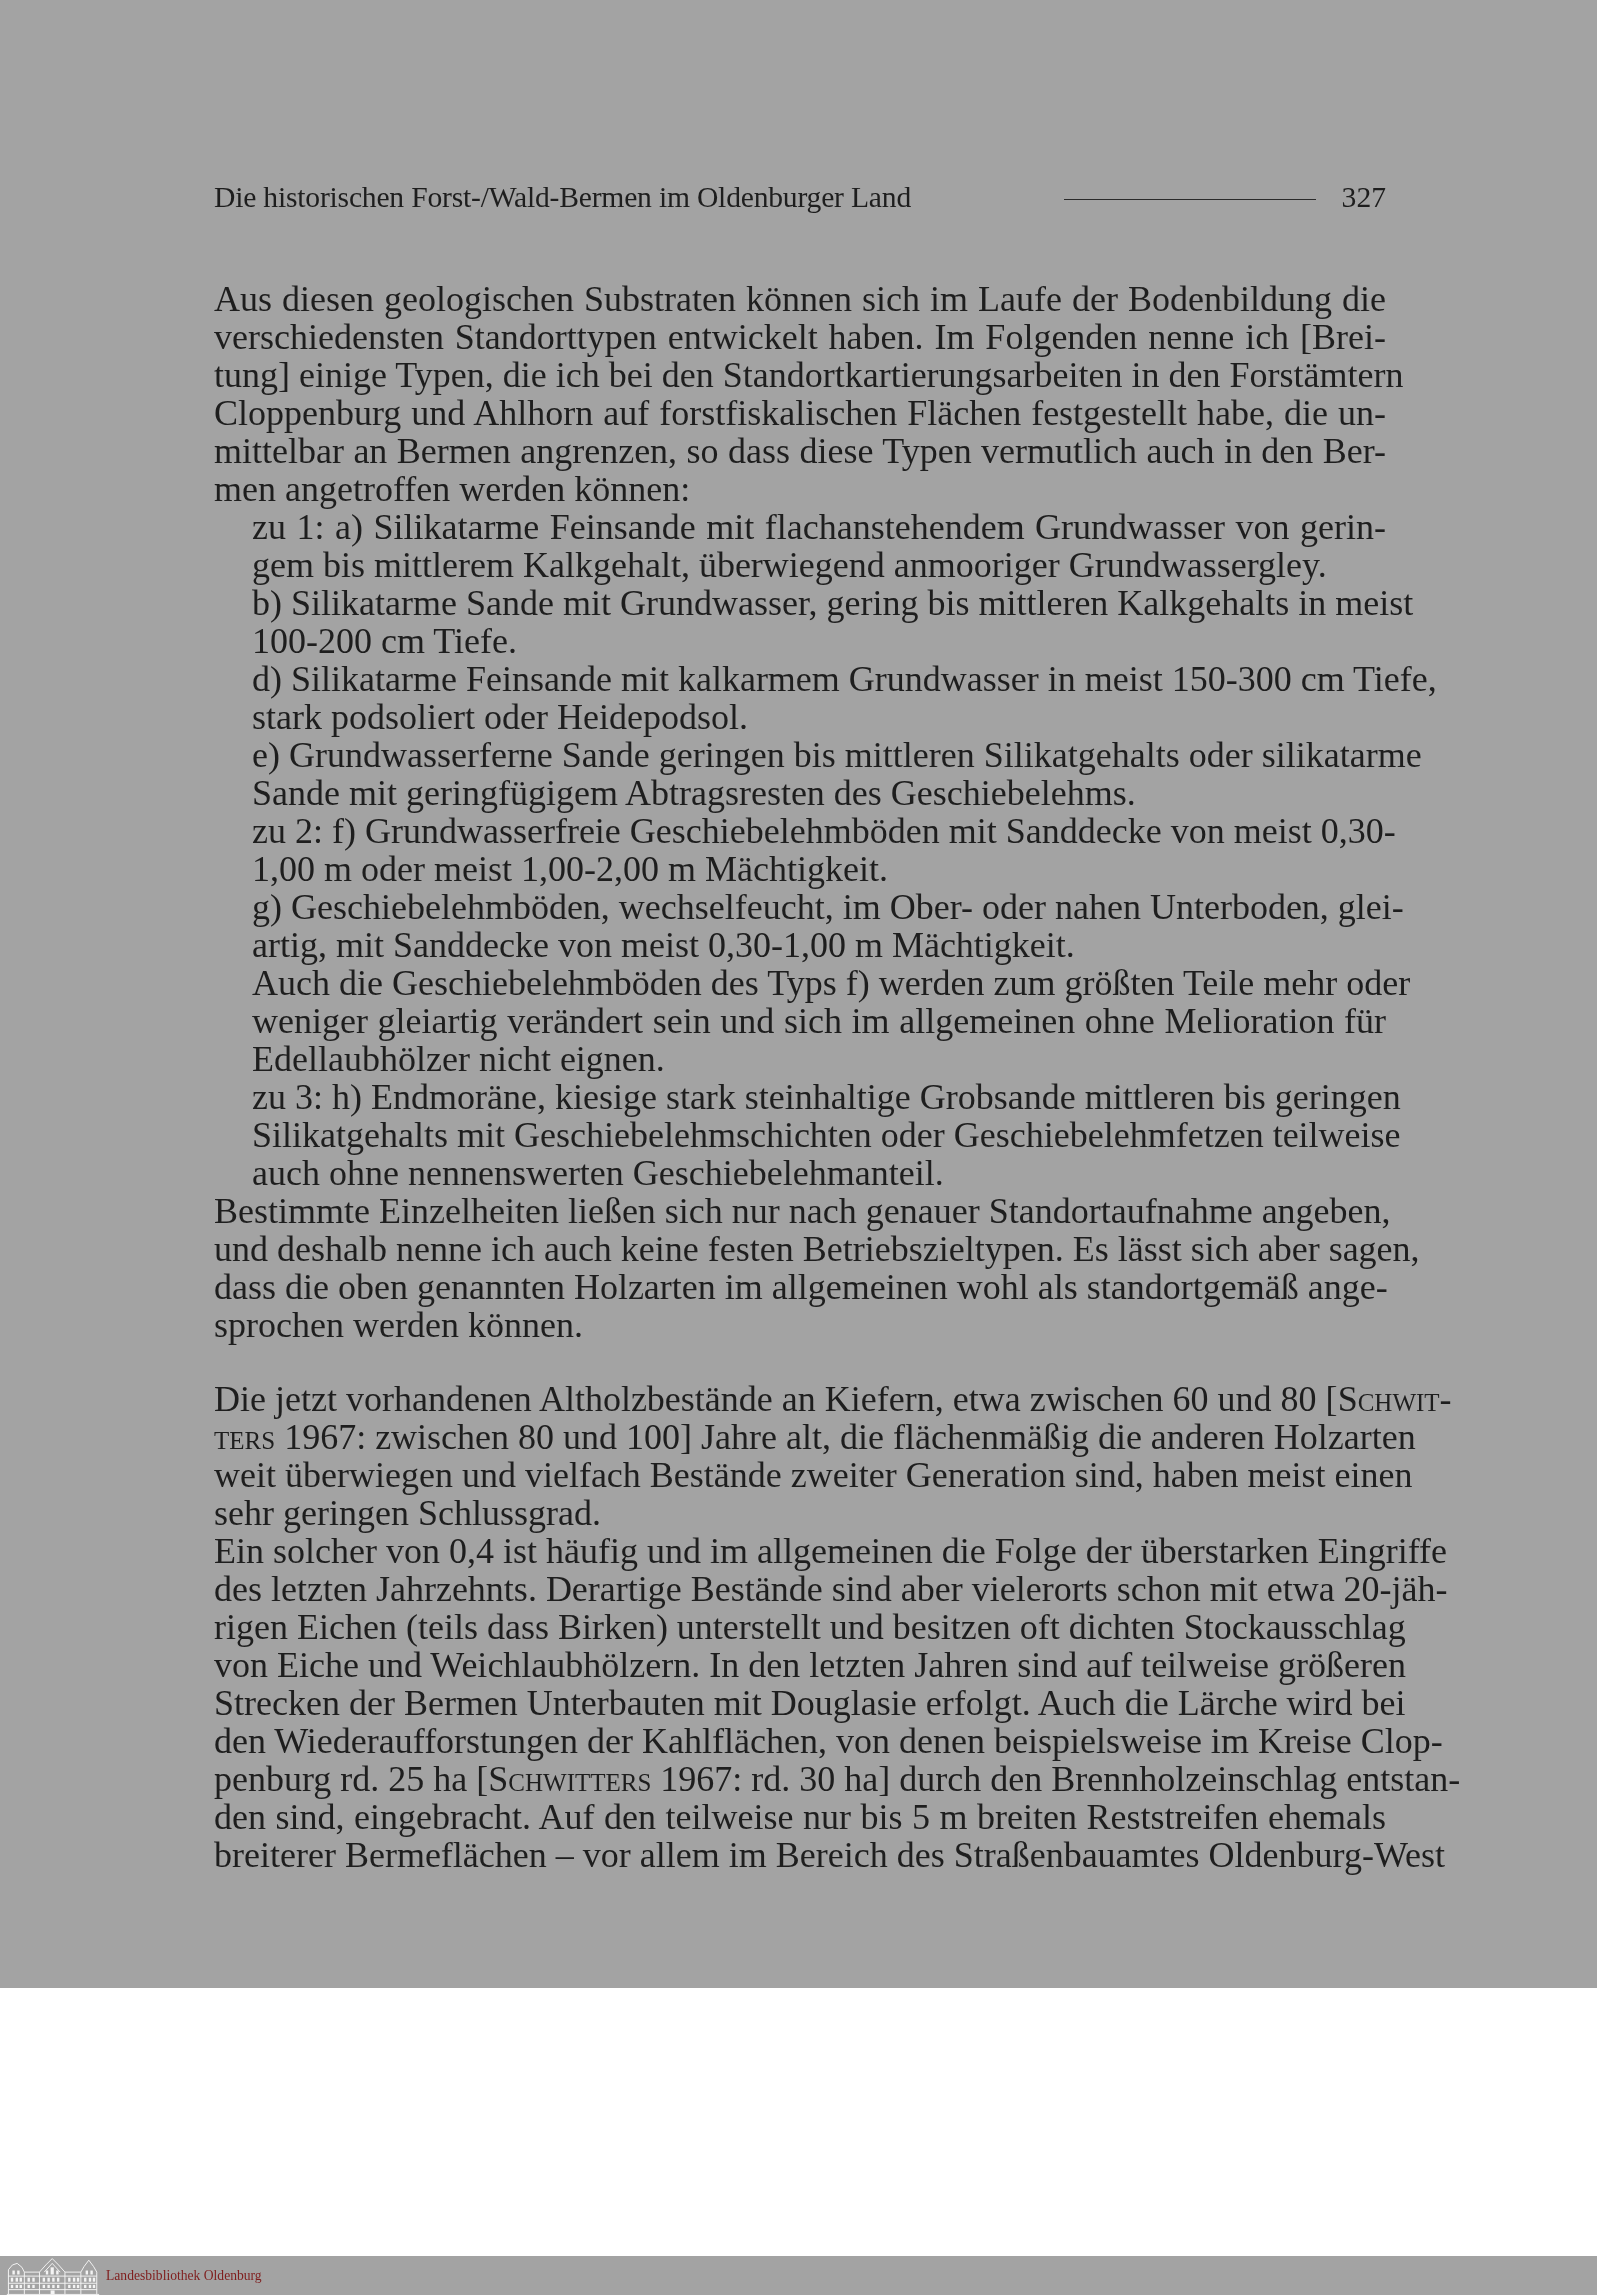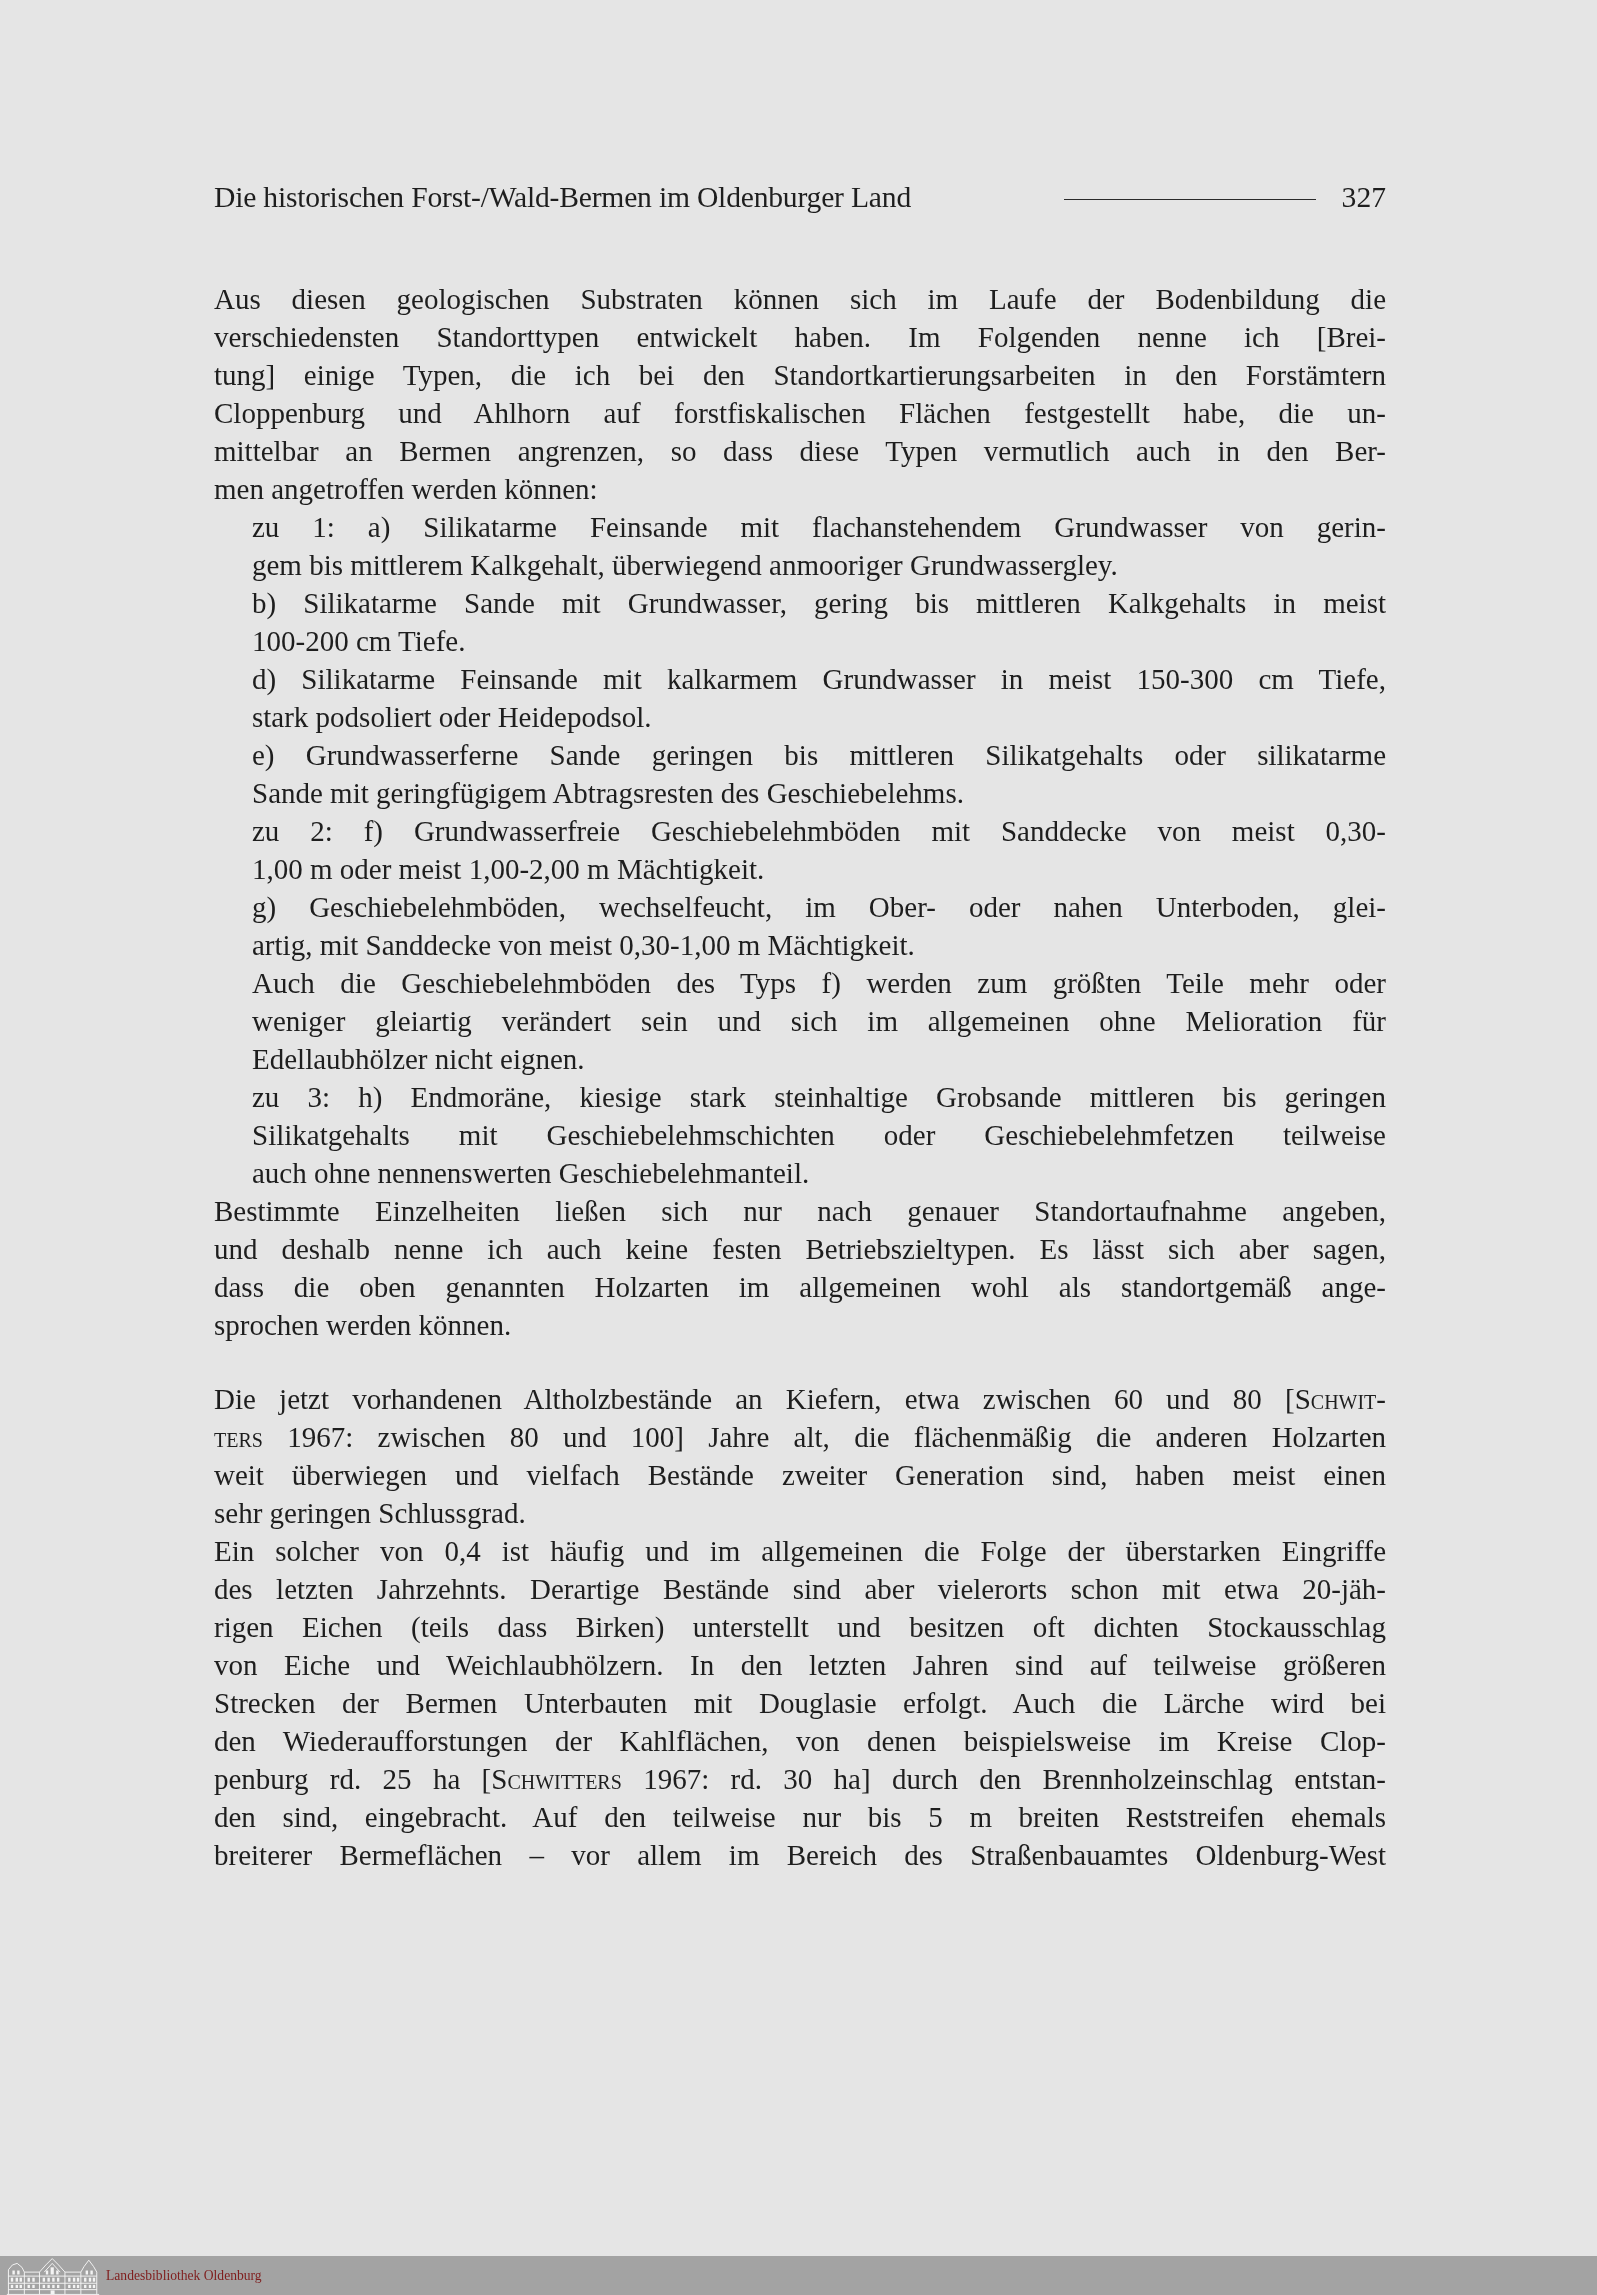--- a/index.html
+++ b/index.html
@@ -12,22 +12,22 @@
       height: 2295px;
       position: relative;
       overflow: hidden;
       font-family: "Liberation Serif", "DejaVu Serif", serif;
       color: #1e1e1e;
     }
     .page {
       position: absolute;
       left: 0; top: 0;
       width: 1597px;
-      height: 2256px;
-      background: #e5e5e5;
+      height: 1988px;
+      background: #a3a3a3;
       text-decoration: underline;
     }
     
     .running-header {
       position: absolute;
       left: 214px;
       top: 177px;
       width: 1172px;
       height: 40px;
       font-size: 29.6px;
@@ -54,21 +54,21 @@
       right: 0;
       top: 0;
     }
 
     
     .body-text {
       position: absolute;
       left: 214px;
       top: 280px;
       width: 1172px;
-      font-size: 29px;
+      font-size: 36px;
       line-height: 38px;
       color: #1e1e1e;
     }
     .line {
       display: block;
       white-space: nowrap;
       text-align: justify;
       text-align-last: justify;
       height: 38px;
       overflow: visible;

